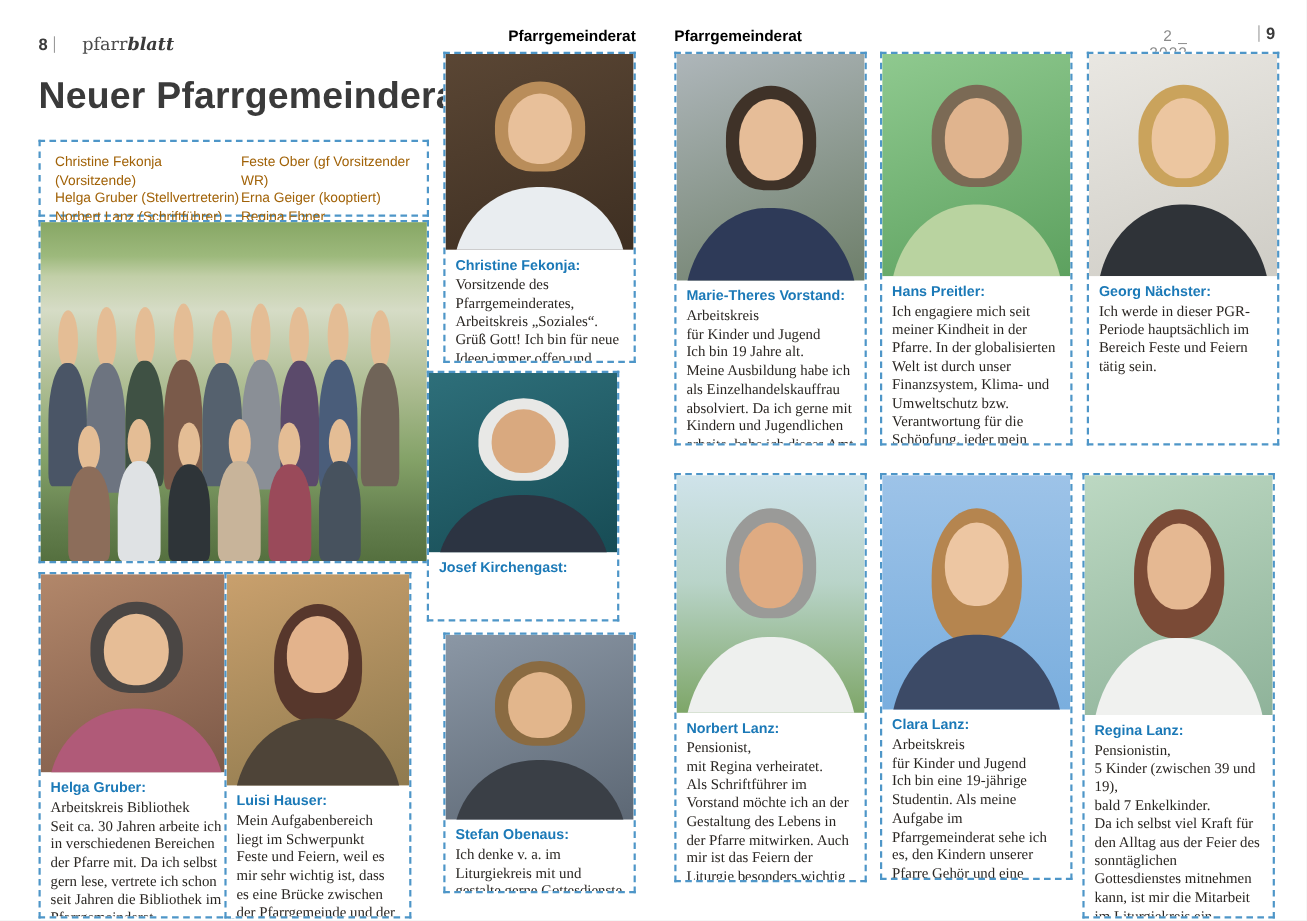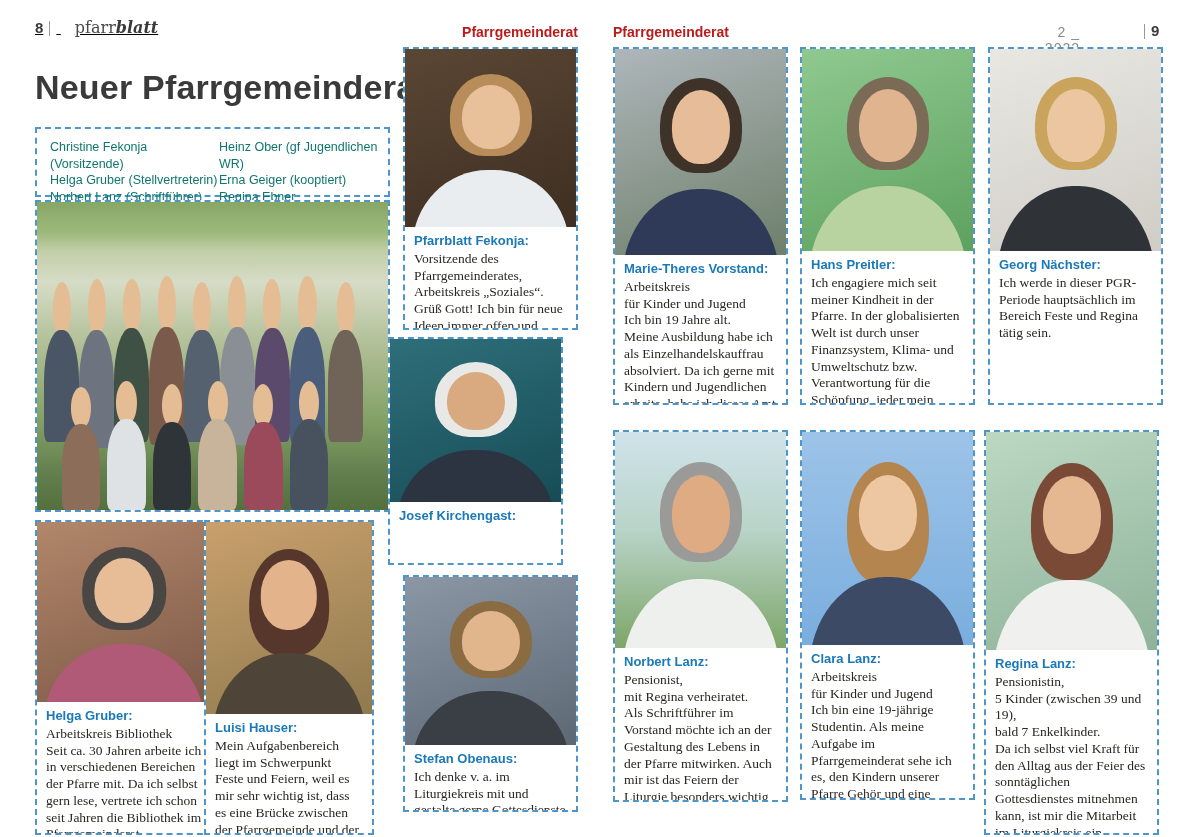--- a/index.html
+++ b/index.html
@@ -3,36 +3,36 @@
 <meta charset="utf-8">
 <style>
   html,body{margin:0;padding:0;background:#e8e8e8;}
   .spread{position:relative;width:1188px;height:837px;background:#ffffff;margin:0 auto;
           font-family:"Liberation Sans",sans-serif;overflow:hidden;}
   .abs{position:absolute;}
   .pagenum{font-weight:bold;font-size:15px;color:#3a3a3a;}
   .vbar{display:inline-block;width:1px;height:15px;background:#9a9a9a;vertical-align:-3px;margin:0 6px;}
   .logo{font-family:"DejaVu Serif","Liberation Serif",serif;font-size:16px;color:#4a4a4a;}
   .logo b{font-style:italic;font-weight:bold;color:#3a3a3a;}
-  .section-red{color:#b91c1c;font-weight:bold;font-size:14px;}
+  .section-red{color:#000000;font-weight:bold;font-size:14px;}
   .issue{color:#8a8a8a;font-size:14px;letter-spacing:1px;}
 
   .page-title{font-size:34px;font-weight:bold;color:#3a3a3a;letter-spacing:.2px;}
 
   
   .dbox{border:2px dashed #4e96c8;box-sizing:border-box;background:#fff;}
   .card{border:2px dashed #4e96c8;box-sizing:border-box;background:#fff;overflow:hidden;}
   .cap{padding:6px 9px 4px 9px;}
   .cap-name{font-size:13px;font-weight:bold;color:#1b79b7;margin-bottom:3px;}
   .cap-bio{font-family:"Liberation Serif",serif;font-size:13.5px;line-height:1.24;color:#2a2622;white-space:pre-line;}
 
   
   .board{display:flex;padding:10px 0 0 13px;gap:0;}
   .board .col{width:170px;}
-  .board .line{font-size:12.5px;color:#0f766e;line-height:16.5px;}
+  .board .line{font-size:12.5px;color:#a16207;line-height:16.5px;}
 
   
   .photo{position:relative;overflow:hidden;width:100%;}
   .ph-hair{position:absolute;left:50%;top:14%;width:48%;height:46%;transform:translateX(-50%);
            border-radius:50% 50% 42% 42%;}
   .ph-head{position:absolute;left:50%;top:20%;width:34%;height:36%;transform:translateX(-50%);
            border-radius:50% 50% 46% 46%;}
   .ph-torso{position:absolute;left:50%;bottom:-14%;width:92%;height:46%;transform:translateX(-50%);
             border-radius:48% 48% 0 0 / 95% 95% 0 0;}
 
@@ -43,21 +43,21 @@
   .mini::before{content:"";position:absolute;top:0;left:50%;transform:translateX(-50%);
      width:52%;height:34%;border-radius:50%;background:var(--skin,#e4bd95);}
   .mini::after{content:"";position:absolute;top:30%;left:0;width:100%;height:70%;
      border-radius:46% 46% 10% 10%;background:var(--c,#5a6470);}
 </style>
 </head>
 <body>
 
 <div class="spread">
 
-  <div class="abs" style="left:35px;top:18px;text-decoration:underline;">
+  <div class="abs" style="left:35px;top:30px;">
     <span class="pagenum">8</span><span class="vbar"></span>
     <span class="logo" style="margin-left:14px;"><span>pfarr</span><b>blatt</b></span>
   </div>
   <div class="abs section-red" style="left:403px;top:24px;width:175px;text-align:right;">Pfarrgemeinderat</div>
 
   <div class="abs section-red" style="left:613px;top:24px;">Pfarrgemeinderat</div>
   <div class="abs issue" style="left:1020px;top:24px;width:60px;text-align:right;">2 _ 2022</div>
   <div class="abs" style="left:1138px;top:22px;">
     <span class="vbar"></span><span class="pagenum">9</span>
   </div>
@@ -66,21 +66,21 @@
 
   <div class="abs dbox" style="left:35px;top:127px;width:355px;height:70px;">
     <div class="board">
       <div class="col">
         <div class="line">Christine Fekonja (Vorsitzende)</div>
         <div class="line">Helga Gruber (Stellvertreterin)</div>
         <div class="line">Norbert Lanz (Schriftführer)</div>
         <div class="line">Franz Kink (Diakon)</div>
       </div>
       <div class="col">
-        <div class="line">Heinz Ober (gf Jugendlichen WR)</div>
+        <div class="line">Feste Ober (gf Vorsitzender WR)</div>
         <div class="line">Erna Geiger (kooptiert)</div>
         <div class="line">Regina Ebner (Gemeindebäuerin)</div>
       </div>
     </div>
   </div>
 
   <div class="abs dbox" style="left:35px;top:200px;width:355px;height:312px;padding:0;">
     <div class="groupshot">
       <span class="mini" style="left:2%;bottom:22%;width:10%;height:52%;--c:#4a5566;"></span>
       <span class="mini" style="left:12%;bottom:20%;width:10%;height:55%;--c:#6d7480;"></span>
@@ -125,21 +125,21 @@
     </div>
   </div>
 
   <div class="abs card" style="left:403px;top:47px;width:175px;height:283px;">
     <div class="photo" style="height:178px;background:linear-gradient(160deg,#5a4634,#3e2f22);">
       <span class="ph-hair" style="background:#b98d5a;"></span>
       <span class="ph-head" style="background:#e8c09a;"></span>
       <span class="ph-torso" style="background:#e9edf0;"></span>
     </div>
     <div class="cap">
-      <div class="cap-name">Pfarrblatt Fekonja:</div>
+      <div class="cap-name">Christine Fekonja:</div>
       <div class="cap-bio">Vorsitzende des Pfarrgemeinderates, Arbeitskreis „Soziales“. Grüß Gott! Ich bin für neue Ideen immer offen und hoffe auf gute Zusammenarbeit.</div>
     </div>
   </div>
 
   <div class="abs card" style="left:388px;top:337px;width:175px;height:228px;">
     <div class="photo" style="height:163px;background:linear-gradient(160deg,#2e6f7a,#174c55);">
       <span class="ph-hair" style="background:#e8e8e6;"></span>
       <span class="ph-head" style="background:#d9a97f;"></span>
       <span class="ph-torso" style="background:#2c3442;"></span>
     </div>
@@ -188,21 +188,21 @@
   </div>
 
   <div class="abs card" style="left:988px;top:47px;width:175px;height:358px;">
     <div class="photo" style="height:202px;background:linear-gradient(160deg,#e9e7e2,#cfcdc6);">
       <span class="ph-hair" style="background:#caa35c;"></span>
       <span class="ph-head" style="background:#ecc6a0;"></span>
       <span class="ph-torso" style="background:#2f3338;"></span>
     </div>
     <div class="cap">
       <div class="cap-name">Georg Nächster:</div>
-      <div class="cap-bio">Ich werde in dieser PGR-Periode hauptsächlich im Bereich Feste und Regina tätig sein.</div>
+      <div class="cap-bio">Ich werde in dieser PGR-Periode hauptsächlich im Bereich Feste und Feiern tätig sein.</div>
     </div>
   </div>
 
   <div class="abs card" style="left:613px;top:430px;width:175px;height:372px;">
     <div class="photo" style="height:216px;background:linear-gradient(180deg,#cfe3ea 0%,#b9d4c9 45%,#7ea668 100%);">
       <span class="ph-hair" style="background:#9a9a98;"></span>
       <span class="ph-head" style="background:#dfab82;"></span>
       <span class="ph-torso" style="background:#eef0ee;"></span>
     </div>
     <div class="cap">

